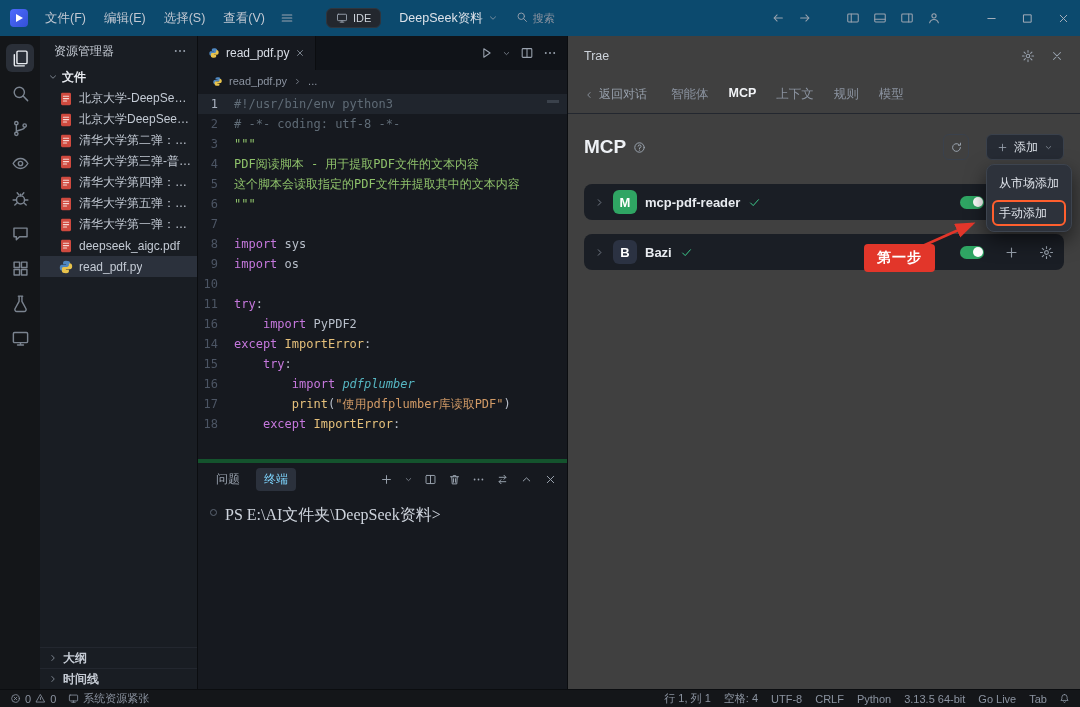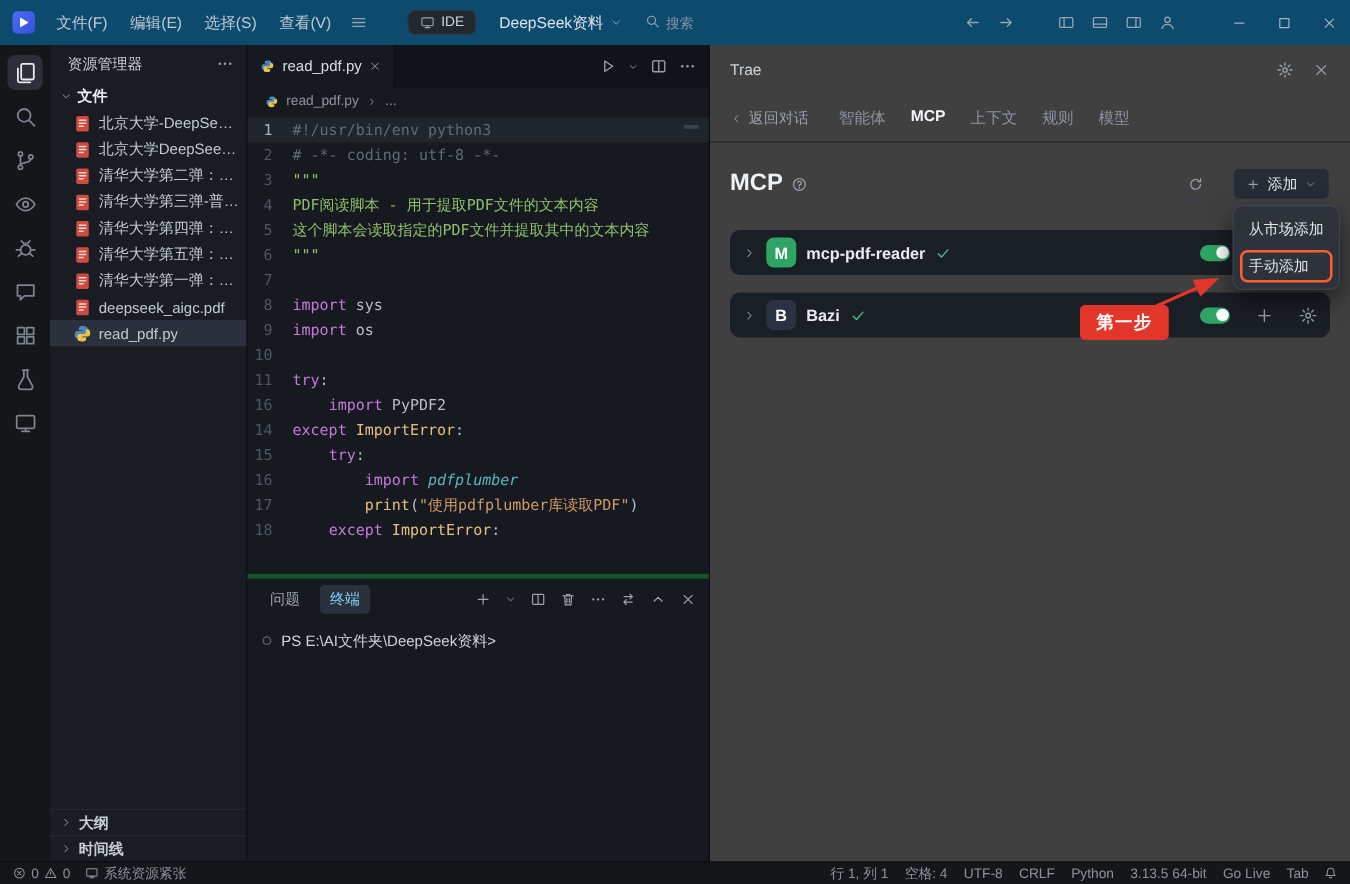--- a/index.html
+++ b/index.html
@@ -72,21 +72,21 @@
   .tok-cm{color:#5f6b76}.tok-ds{color:#8ec16a}.tok-kw{color:#c678dd}.tok-pl{color:#b8bfca}
   .tok-fn{color:#e5c07b}.tok-st{color:#d19a66}.tok-md{color:#56b6c2;font-style:italic}.tok-cl{color:#e5c07b}
   .ruler-mark{position:absolute;top:8px;right:8px;width:12px;height:3px;background:#3a414b;}
 
   .terminal{height:230px;border-top:4px solid #14532d;display:flex;flex-direction:column;flex:none;}
   .term-header{height:32px;display:flex;align-items:center;justify-content:space-between;padding:0 10px;flex:none;}
   .term-tabs{display:flex;align-items:center;gap:8px;font-size:12px;color:#9aa3af;}
   .term-tab{padding:3px 8px;border-radius:4px;}
   .term-tab.active{background:#2b313c;color:#7dd3fc;}
   .term-actions{display:flex;align-items:center;gap:11px;color:#98a1ad;}
-  .term-body{flex:1;padding:10px 12px;font-family:Liberation Sans, sans-serif;font-size:12px;
+  .term-body{flex:1;padding:10px 12px;font-family:Liberation Serif, serif;font-size:16px;
              color:#ced4dd;display:flex;align-items:flex-start;gap:8px;}
   .prompt-dot{width:7px;height:7px;border:1px solid #5b6472;border-radius:50%;margin-top:4px;flex:none;}
 
   
   .rightpanel{flex:1;background:#404040;position:relative;overflow:hidden;}
   .rp-header{height:40px;display:flex;align-items:center;justify-content:space-between;padding:0 16px;}
   .rp-title{font-size:12.5px;color:#cdd3db;}
   .rp-hicons{display:flex;gap:15px;color:#98a1ad;}
   .rp-nav{height:38px;display:flex;align-items:center;gap:24px;padding:0 16px;border-bottom:1px solid #23272f;}
   .rp-back{display:flex;align-items:center;gap:5px;color:#98a1ad;font-size:12px;}

